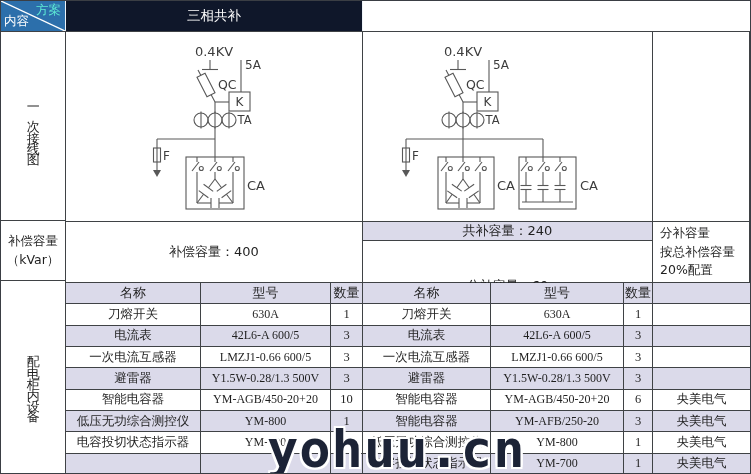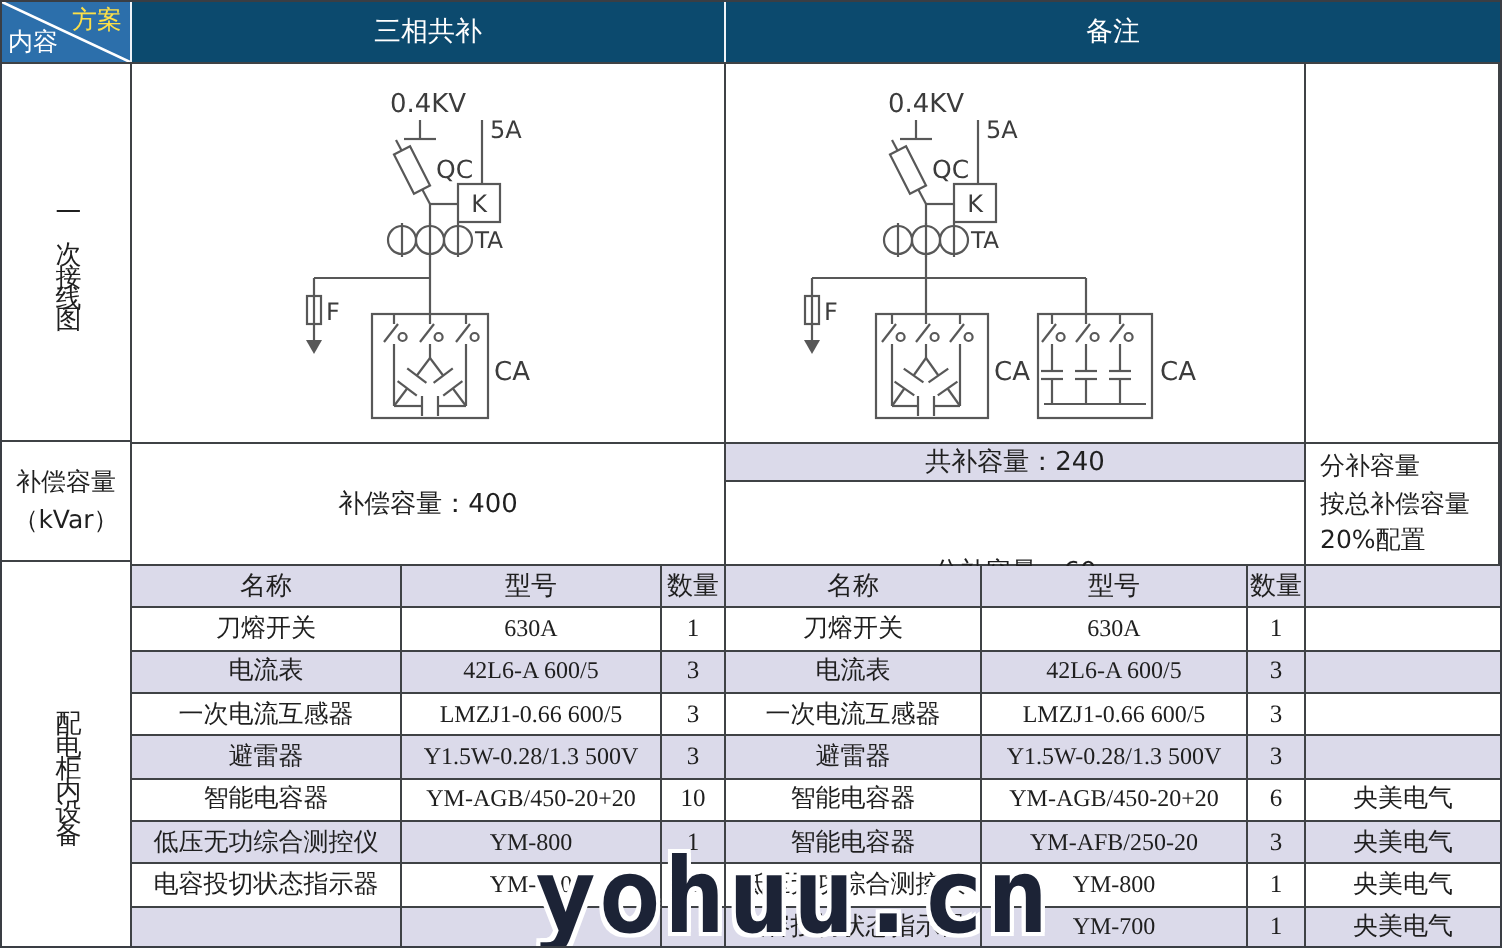--- a/index.html
+++ b/index.html
@@ -1,25 +1,25 @@
 <!DOCTYPE html>
 <html><head>
 <meta charset="utf-8">
 <style>
   html,body{margin:0;padding:0;background:#fff;}
   .page{position:relative;width:751px;height:474px;box-sizing:border-box;border:1px solid #3a3e44;
         font-family:"DejaVu Sans","Liberation Sans",sans-serif;color:#1f1f1f;background:#fff;overflow:hidden;}
   .cell{box-sizing:border-box;}
   
   .hrow{display:flex;height:30px;border-bottom:1px solid #3f4245;}
-  .hc{background:#0c4a6e;color:#fff;display:flex;align-items:center;justify-content:center;
+  .hc{background:#0f172a;color:#fff;display:flex;align-items:center;justify-content:center;
       font-size:13.5px;border-right:1px solid #eef3f8;}
   .corner{position:relative;width:65px;background:#2c6fab;border-right:1px solid #eef3f8;}
   .corner svg{position:absolute;left:0;top:0;width:100%;height:100%;}
-  .c-top{position:absolute;top:1px;right:4px;color:#fde047;font-size:12.5px;}
+  .c-top{position:absolute;top:1px;right:4px;color:#5eead4;font-size:12.5px;}
   .c-bot{position:absolute;bottom:1px;left:3px;color:#fff;font-size:12.5px;}
   .w297{width:297px;}.w290{width:290px;}
   .flexlast{flex:1;border-right:none;}
   
   .body{display:flex;height:442px;}
   .labelcol{width:65px;display:flex;flex-direction:column;border-right:1px solid #3f4245;box-sizing:border-box;}
   .lcell{display:flex;align-items:center;justify-content:center;border-bottom:1px solid #3f4245;box-sizing:border-box;
          text-align:center;font-size:12.5px;line-height:1.5;flex-direction:column;}
   .h189{height:189px;}.h60{height:60px;}.llast{flex:1;border-bottom:none;}
   .vert{writing-mode:vertical-lr;text-orientation:upright;letter-spacing:11px;font-size:13px;}
@@ -58,21 +58,20 @@
 
   <div class="hrow">
     <div class="cell corner">
       <svg viewBox="0 0 65 30" preserveAspectRatio="none">
         <line x1="0" y1="0" x2="65" y2="30" stroke="#ffffff" stroke-width="1.3"></line>
       </svg>
       <span class="c-top">方案</span>
       <span class="c-bot">内容</span>
     </div>
     <div class="cell hc w297">三相共补</div>
-    <div class="cell hc flexlast">备注</div>
   </div>
 
   <div class="body">
 
     <div class="labelcol">
       <div class="lcell h189">
         <span class="vert">一次接线图</span>
       </div>
       <div class="lcell h60">
         <div>补偿容量</div>

